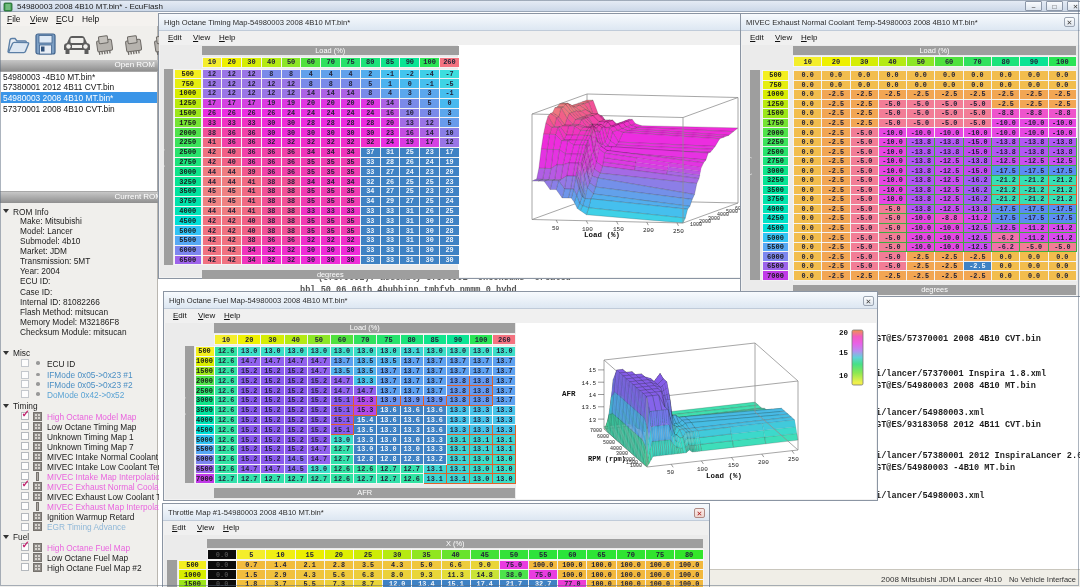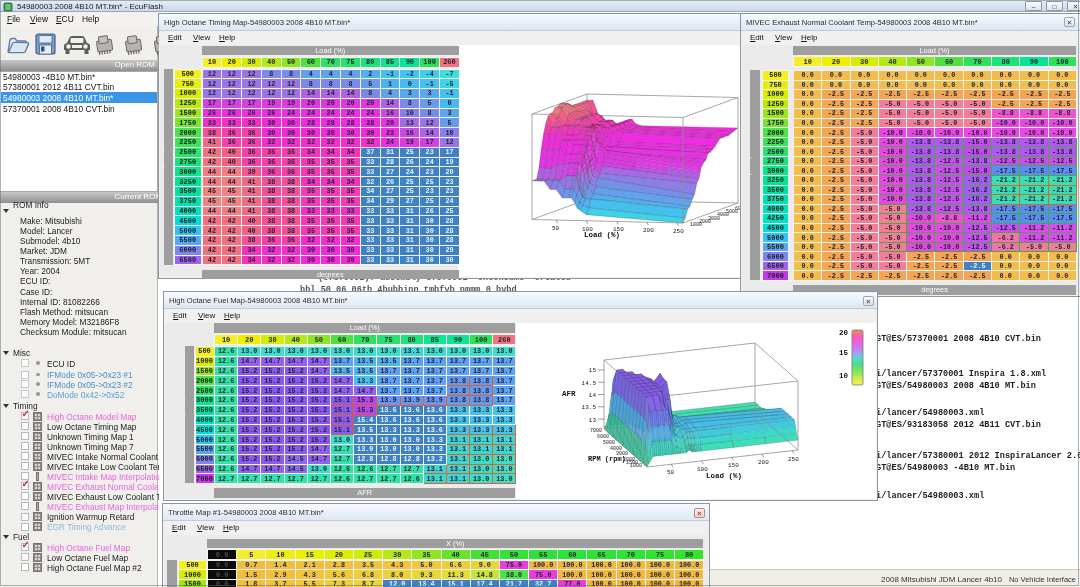--- a/index.html
+++ b/index.html
@@ -2237,21 +2237,21 @@
     </svg>
     <div class="abs" style="left:0;top:60px;width:158px;height:10.5px;background:linear-gradient(#c7c7c7,#8f8f8f);color:#fff;font-size:8px;line-height:10.5px;text-align:right;padding-right:3px">Open ROM</div>
     <div class="abs" style="left:0;top:70.5px;width:158px;height:121.5px;background:#fff;border:1px solid #a8a8a8;border-left:0"></div>
     <div class="abs" style="left:3px;top:71.5px;font-size:8.4px;color:#161616;white-space:nowrap">54980003 -4B10 MT.bin*</div>
     <div class="abs" style="left:3px;top:82.2px;font-size:8.4px;color:#161616;white-space:nowrap">57380001 2012 4B11 CVT.bin</div>
     <div class="abs" style="left:1px;top:92.4px;width:156px;height:10.7px;background:#3a95e8"></div>
     <div class="abs" style="left:3px;top:92.9px;font-size:8.4px;color:#fff;white-space:nowrap">54980003 2008 4B10 MT.bin*</div>
     <div class="abs" style="left:3px;top:103.6px;font-size:8.4px;color:#161616;white-space:nowrap">57370001 2008 4B10 CVT.bin</div>
     <div class="abs" style="left:0;top:192px;width:158px;height:10.5px;background:linear-gradient(#c7c7c7,#8f8f8f);color:#fff;font-size:8px;line-height:10.5px;text-align:right;padding-right:0px;overflow:hidden"><span style="margin-right:-4px">Current ROM</span></div>
     <div class="abs" style="left:3px;top:208.5px;width:0;height:0;border-left:3.5px solid transparent;border-right:3.5px solid transparent;border-top:4.5px solid #333"></div>
-    <div class="tree" style="left:13px;top:200px">ROM Info</div>
+    <div class="tree" style="left:13px;top:207px">ROM Info</div>
     <div class="tree" style="left:20px;top:215.8px;color:#222">Make: Mitsubishi</div>
     <div class="tree" style="left:20px;top:225.9px;color:#222">Model: Lancer</div>
     <div class="tree" style="left:20px;top:236px;color:#222">Submodel: 4b10</div>
     <div class="tree" style="left:20px;top:246.1px;color:#222">Market: JDM</div>
     <div class="tree" style="left:20px;top:256.2px;color:#222">Transmission: 5MT</div>
     <div class="tree" style="left:20px;top:266.3px;color:#222">Year: 2004</div>
     <div class="tree" style="left:20px;top:276.4px;color:#222">ECU ID:</div>
     <div class="tree" style="left:20px;top:286.5px;color:#222">Case ID:</div>
     <div class="tree" style="left:20px;top:296.6px;color:#222">Internal ID: 81082266</div>
     <div class="tree" style="left:20px;top:306.7px;color:#222">Flash Method: mitsucan</div>

